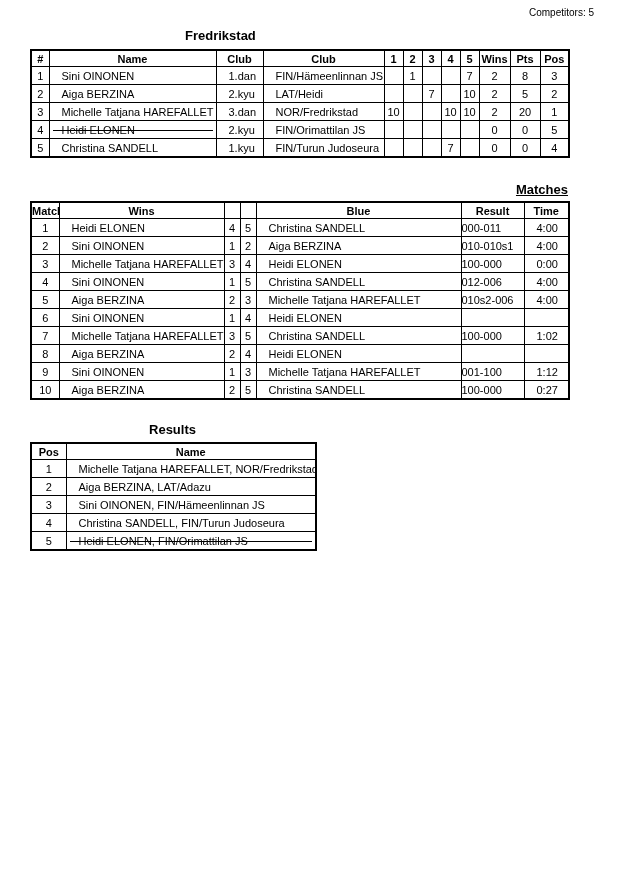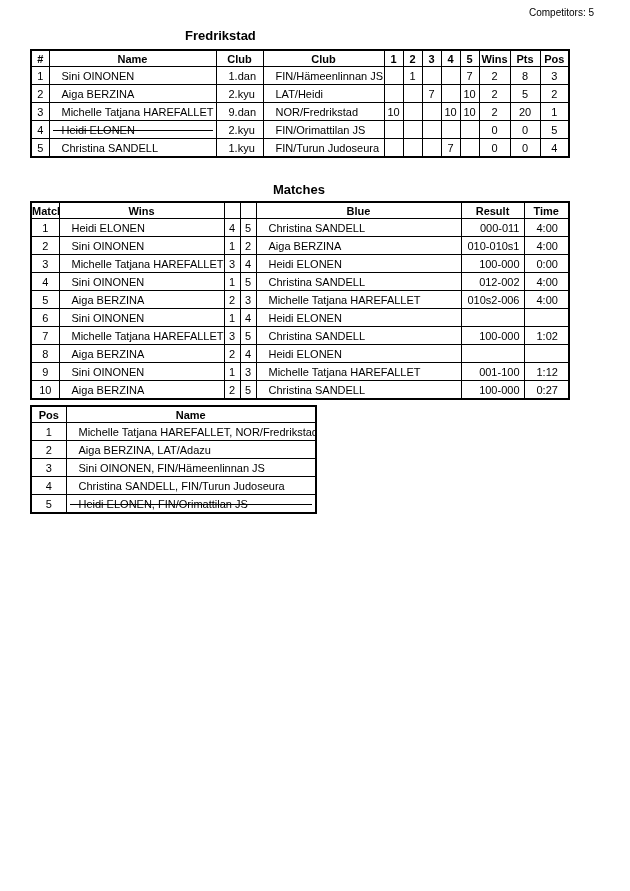--- a/index.html
+++ b/index.html
@@ -12,42 +12,42 @@
     margin:26px 0 0 0;
     font-size:18px; font-weight:bold;
     text-align:center; white-space:pre;
   }
   .competitors-count {
     margin-top:7px; padding-right:36px;
     font-size:10px; font-weight:normal; text-align:right;
   }
   .heading { font-weight:bold; font-size:13px; }
   #competitors-heading { margin:10px 0 0 185px; }
-  #matches-heading { width:538px; margin:24px 0 0 30px; text-align:center; }
+  #matches-heading { width:538px; margin:24px 0 0 30px; text-align:right;text-decoration:underline; }
   #results-heading  { width:285px; margin:22px 0 0 30px; text-align:center; }
 
   table {
     border-collapse:collapse; table-layout:fixed;
     margin-left:30px; font-size:11px;
     border:2px solid #000;
   }
   table.competitors { margin-top:6px; width:539px; }
   table.matches     { margin-top:4px; width:538px; }
   table.results     { margin-top:5px; width:285px; }
 
   th, td {
     border:1px solid #000;
     overflow:hidden; white-space:nowrap;
     padding:0;
   }
   th { font-weight:bold; text-align:center; height:15px; font-size:11px; }
   td { height:17px; }
   td.ctr { text-align:center; }
   td.lft { text-align:left; padding-left:12px; }
-  td.rgt { text-align:right; padding-right:4px; }
+  td.rgt { padding-right:4px; }
 
   td.strike { position:relative; }
   td.strike::after {
     content:""; position:absolute; left:3px; right:3px; top:50%;
     border-top:1px solid #000; height:0;
   }
 </style>
 </head>
 <body>
 
@@ -113,21 +113,21 @@
         <td class="ctr">7</td>
         <td class="ctr"></td>
         <td class="ctr">10</td>
         <td class="ctr">2</td>
         <td class="ctr">5</td>
         <td class="ctr">2</td>
       </tr>
       <tr>
         <td class="ctr">3</td>
         <td class="lft">Michelle Tatjana HAREFALLET</td>
-        <td class="lft">9.dan</td>
+        <td class="lft">3.dan</td>
         <td class="lft">NOR/Fredrikstad</td>
         <td class="ctr">10</td>
         <td class="ctr"></td>
         <td class="ctr"></td>
         <td class="ctr">10</td>
         <td class="ctr">10</td>
         <td class="ctr">2</td>
         <td class="ctr">20</td>
         <td class="ctr">1</td>
       </tr>
@@ -212,21 +212,21 @@
         <td class="lft">Heidi ELONEN</td>
         <td class="rgt">100-000</td>
         <td class="lft">0:00</td>
       </tr>
       <tr>
         <td class="ctr">4</td>
         <td class="lft">Sini OINONEN</td>
         <td class="ctr">1</td>
         <td class="ctr">5</td>
         <td class="lft">Christina SANDELL</td>
-        <td class="rgt">012-002</td>
+        <td class="rgt">012-006</td>
         <td class="lft">4:00</td>
       </tr>
       <tr>
         <td class="ctr">5</td>
         <td class="lft">Aiga BERZINA</td>
         <td class="ctr">2</td>
         <td class="ctr">3</td>
         <td class="lft">Michelle Tatjana HAREFALLET</td>
         <td class="rgt">010s2-006</td>
         <td class="lft">4:00</td>
@@ -272,20 +272,21 @@
         <td class="lft">Aiga BERZINA</td>
         <td class="ctr">2</td>
         <td class="ctr">5</td>
         <td class="lft">Christina SANDELL</td>
         <td class="rgt">100-000</td>
         <td class="lft">0:27</td>
       </tr>
     </tbody>
   </table>
 
+  <div class="heading" id="results-heading">Results</div>
 
   <table class="results">
     <colgroup>
       <col style="width:35px">
         <col style="width:250px">
     </colgroup>
     <thead>
       <tr>
         <th>Pos</th>
         <th>Name</th>

